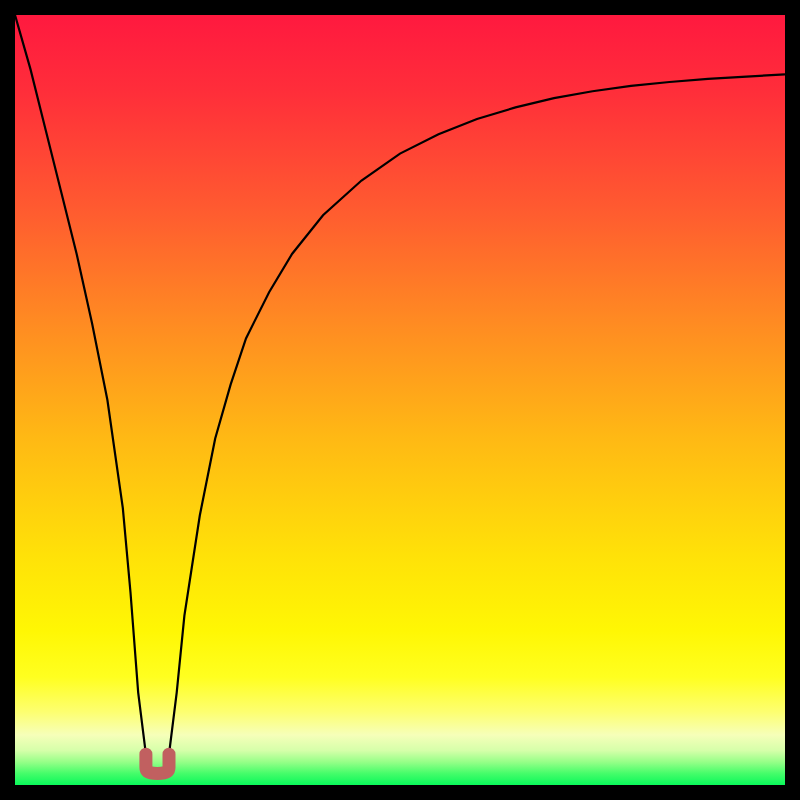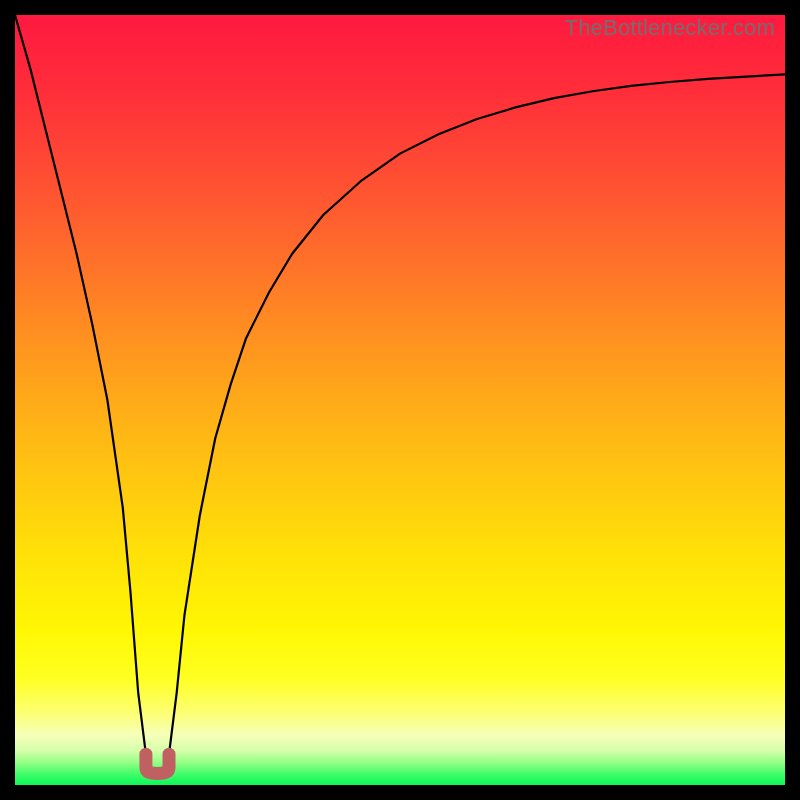--- a/index.html
+++ b/index.html
@@ -69,15 +69,14 @@
           </linearGradient>
       </defs>
       <rect x="0" y="0" width="770" height="770" fill="url(#bg)"></rect>
     </svg>
 
     <svg class="curves" viewBox="0 0 770 770" preserveAspectRatio="none">
       <path id="curve-path" d="M 0.00 0.00 L 15.40 53.90 L 30.80 115.50 L 46.20 177.10 L 61.60 238.70 L 77.00 308.00 L 92.40 385.00 L 107.80 492.80 L 115.50 577.50 L 123.20 677.60 L 130.90 739.20 L 138.60 762.30 L 146.30 762.30 L 154.00 739.20 L 161.70 677.60 L 169.40 600.60 L 184.80 500.50 L 200.20 423.50 L 215.60 369.60 L 231.00 323.40 L 254.10 277.20 L 277.20 238.70 L 308.00 200.20 L 346.50 165.55 L 385.00 138.60 L 423.50 119.35 L 462.00 103.95 L 500.50 92.40 L 539.00 83.16 L 577.50 76.23 L 616.00 70.84 L 654.50 66.99 L 693.00 63.91 L 731.50 61.60 L 770.00 59.29" fill="none" stroke-width="2.2" stroke="#000000"></path>
       <path id="marker-path" d="M 130.90 739.20 L 130.90 752.45 Q 130.90 758.45 142.45 758.45 Q 154.00 758.45 154.00 752.45 L 154.00 739.20" fill="none" stroke-width="13" stroke-linecap="round" stroke-linejoin="round" stroke="#c16060"></path>
     </svg>
 
-    <div class="watermark">TheBottlenecker.com</div>
   </div>
 </div>
 
 </body></html>

